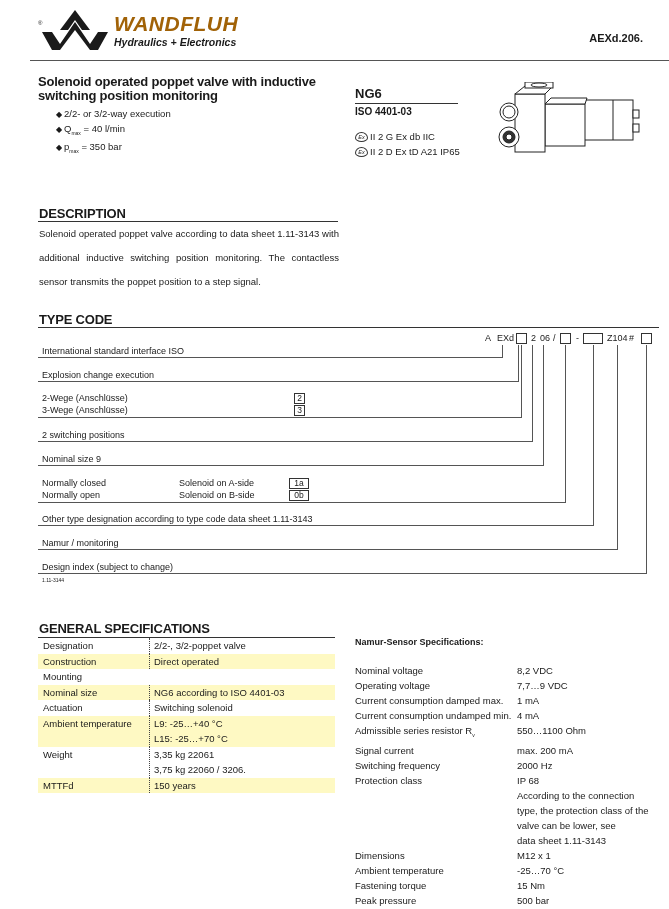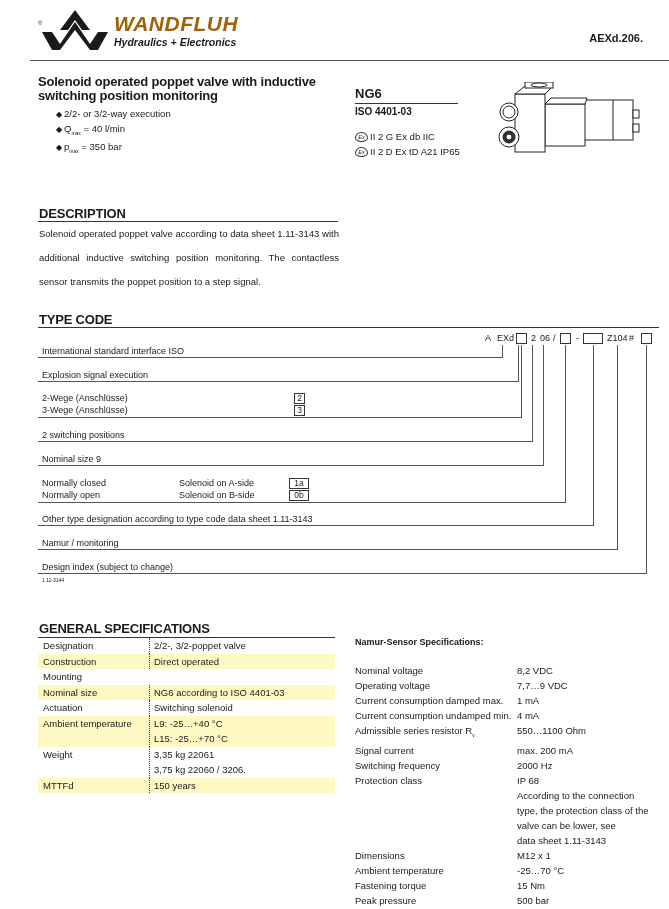--- a/index.html
+++ b/index.html
@@ -129,21 +129,21 @@
 <span class="tc-codebox" style="left:560px;width:11px"></span>
 <span class="tc-code" style="left:576px">-</span>
 <span class="tc-codebox" style="left:583px;width:20px"></span>
 <span class="tc-code" style="left:607px">Z104</span>
 <span class="tc-code" style="left:629px">#</span>
 <span class="tc-codebox" style="left:641px;width:11px"></span>
 
 <div class="tc-label" style="top:346px">International standard interface ISO</div>
 <div class="tc-line" style="top:357px;width:464px"></div>
 
-<div class="tc-label" style="top:370px">Explosion signal execution</div>
+<div class="tc-label" style="top:370px">Explosion change execution</div>
 <div class="tc-line" style="top:381px;width:480px"></div>
 
 <div class="tc-label" style="top:393px">2-Wege (Anschlüsse)</div>
 <div class="tc-box" style="left:294px;top:393px;width:11px">2</div>
 <div class="tc-label" style="top:405px">3-Wege (Anschlüsse)</div>
 <div class="tc-box" style="left:294px;top:405px;width:11px">3</div>
 <div class="tc-line" style="top:417px;width:484px"></div>
 
 <div class="tc-label" style="top:430px">2 switching positions</div>
 <div class="tc-line" style="top:441px;width:495px"></div>

